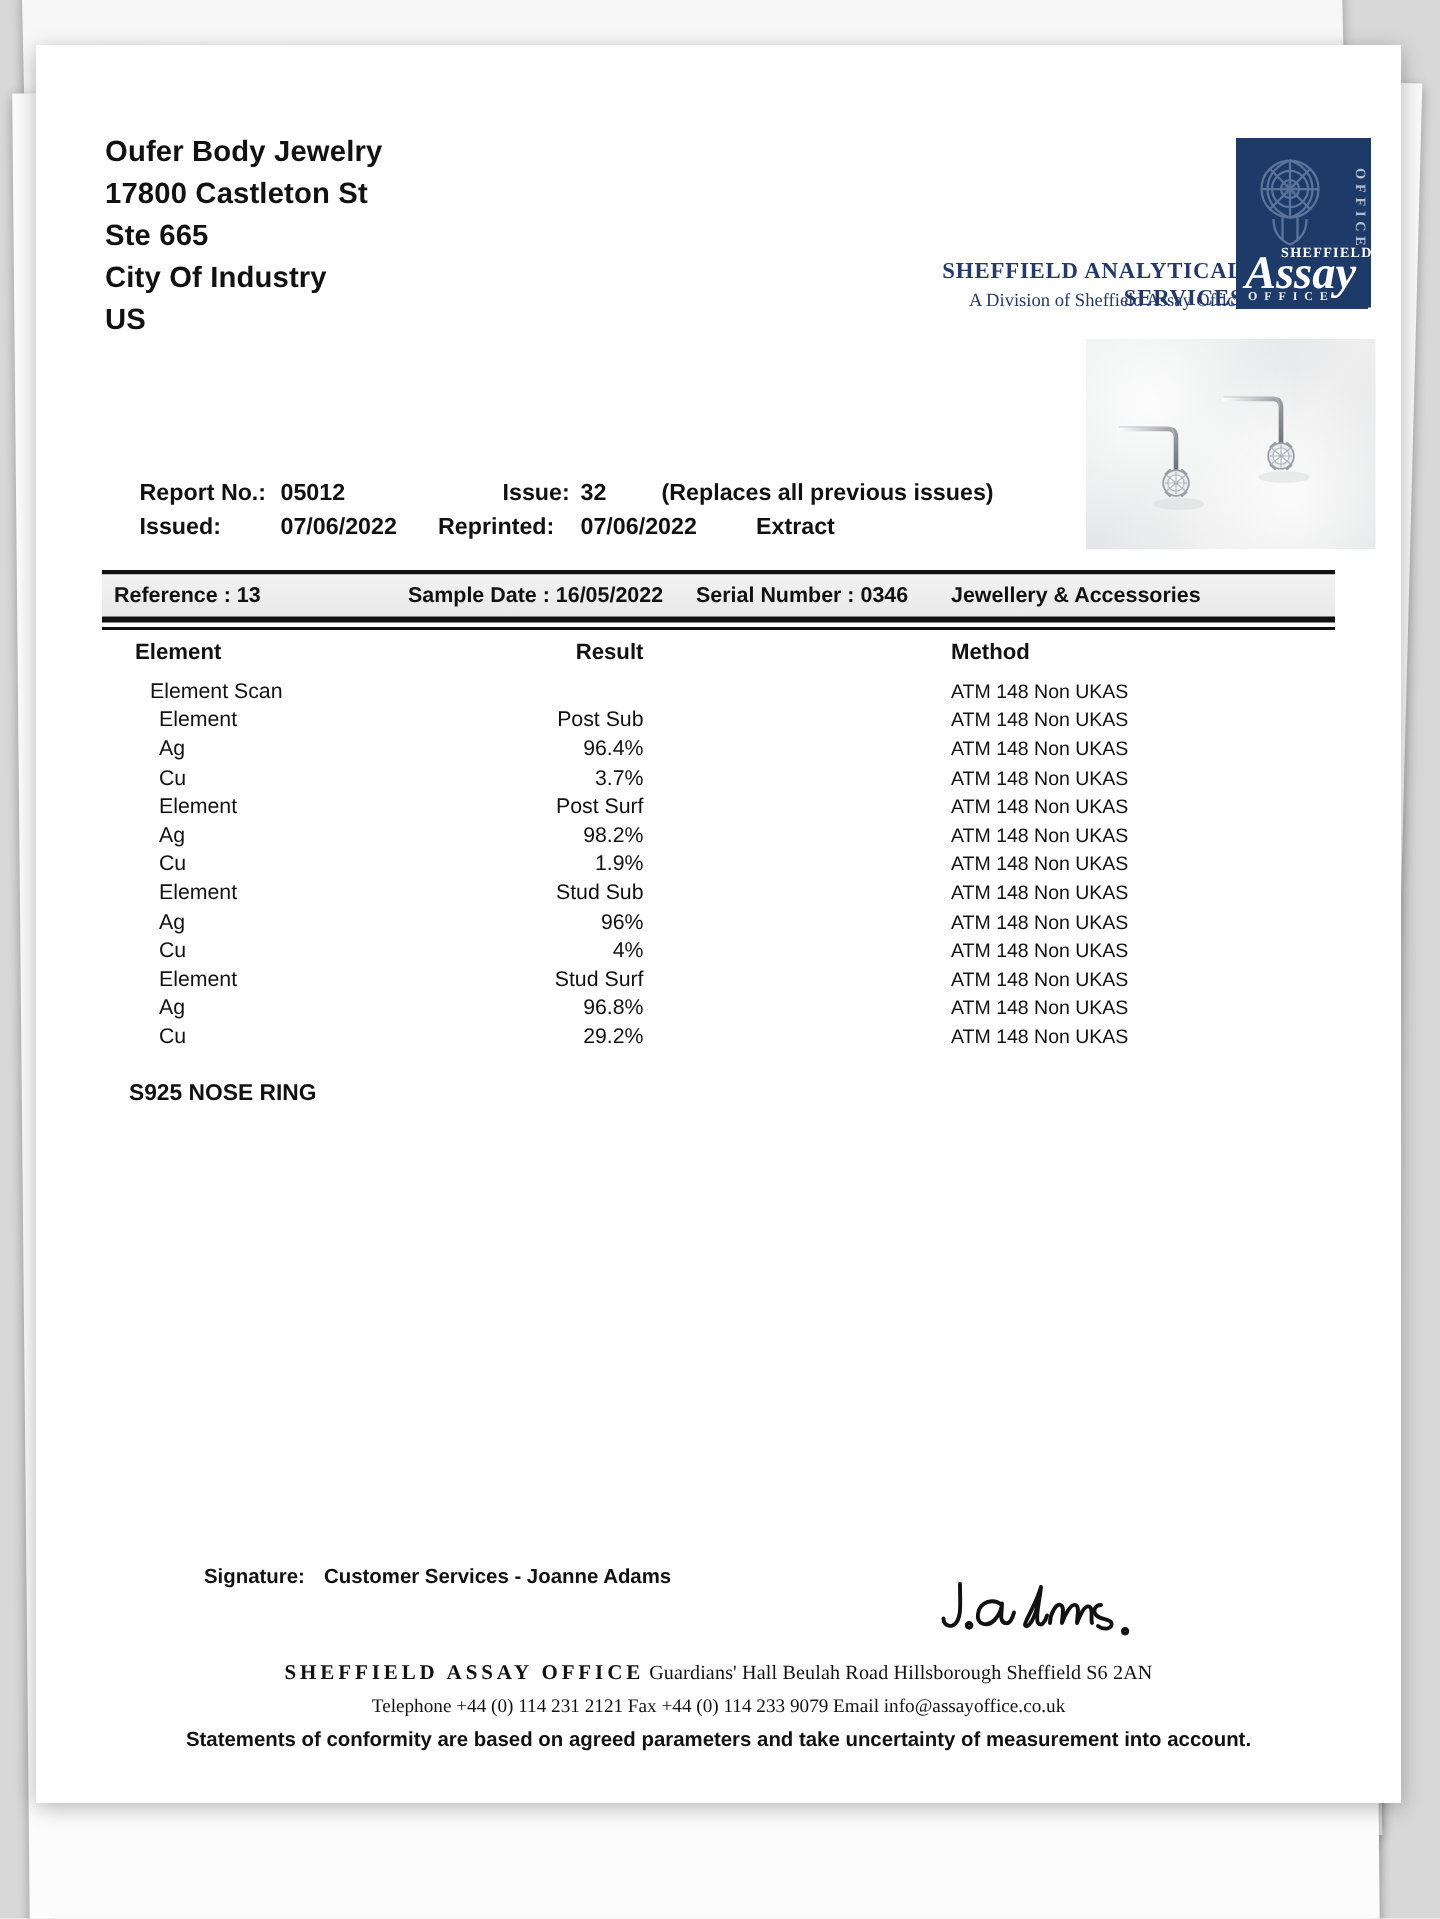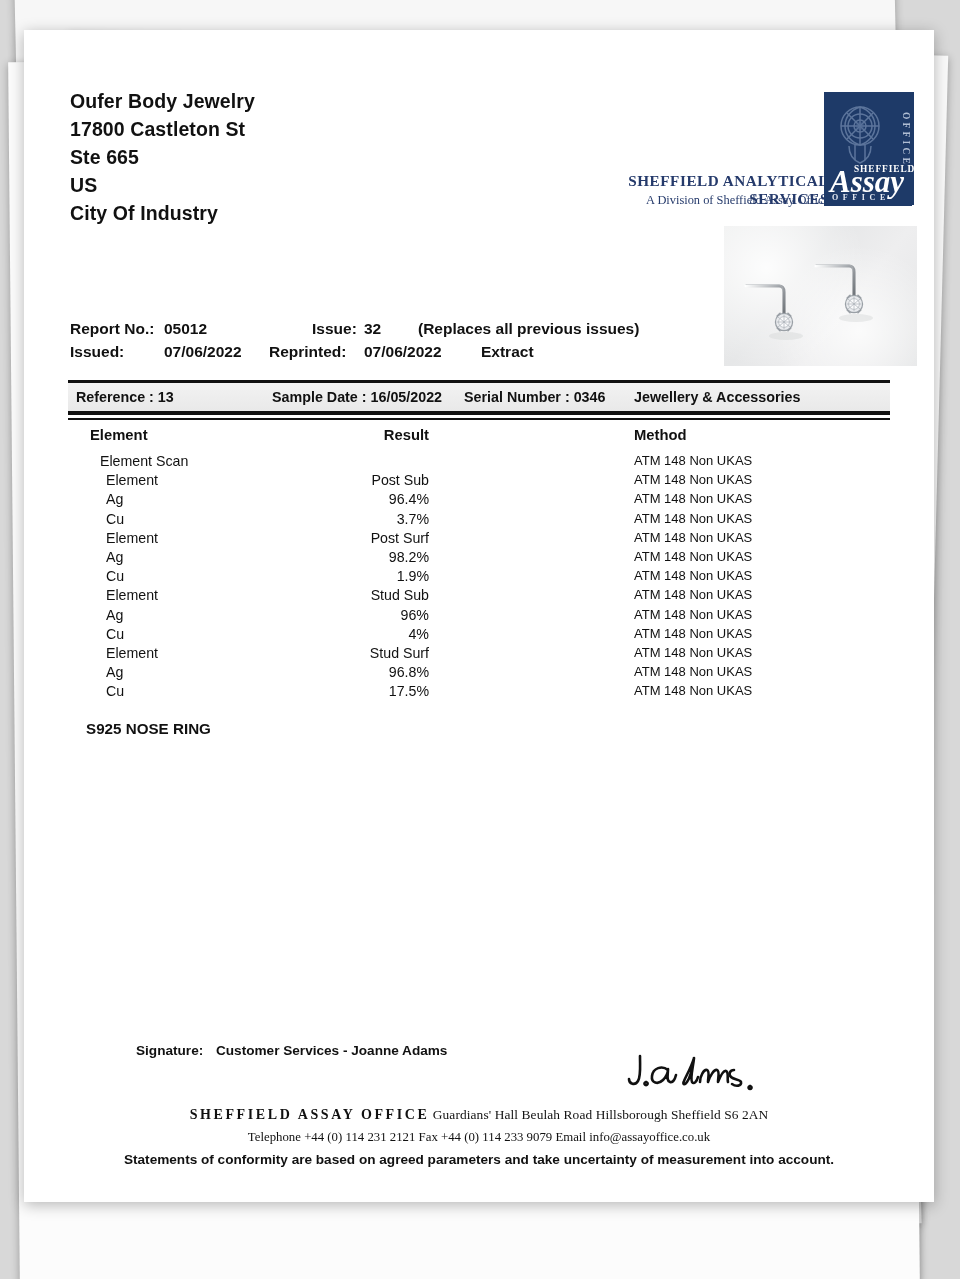--- a/index.html
+++ b/index.html
@@ -50,21 +50,21 @@
   
   #photo{position:absolute;left:700px;top:196px;width:193px;height:140px;
     background:
       radial-gradient(circle at 22% 30%, rgba(255,255,255,.9), rgba(0,0,0,0) 55%),
       radial-gradient(circle at 70% 75%, rgba(255,255,255,.8), rgba(0,0,0,0) 50%),
       linear-gradient(128deg,#eceded 0%,#e6e7e8 38%,#eeeeef 62%,#e4e5e6 100%);
     overflow:hidden;}
   #photo svg{position:absolute;left:0;top:0;}
 
   
-  .meta{position:absolute;font-size:15.5px;font-weight:bold;color:#111;white-space:nowrap;}
+  .meta{position:absolute;font-size:15.5px;font-weight:bold;color:#111;white-space:nowrap;margin-left:23px;}
   #m-rn-l{left:46px;top:290px;}
   #m-rn-v{left:140px;top:290px;}
   #m-is-l{left:288px;top:290px;}
   #m-is-v{left:340px;top:290px;}
   #m-rep{left:394px;top:290px;}
   #m-id-l{left:46px;top:313px;}
   #m-id-v{left:140px;top:313px;}
   #m-rp-l{left:245px;top:313px;}
   #m-rp-v{left:340px;top:313px;}
   #m-ex{left:457px;top:313px;}
@@ -119,22 +119,22 @@
 <div class="sheet-back" id="sheet-b2"></div>
 <div class="sheet-back" id="sheet-b3"></div>
 
 <div id="page">
 <div class="inner">
 
   <div id="addr-block">
     <div>Oufer Body Jewelry</div>
     <div>17800 Castleton St</div>
     <div>Ste 665</div>
+    <div>City Of Industry</div>
     <div>US</div>
-    <div>City Of Industry</div>
   </div>
 
   <div id="sas-title">SHEFFIELD ANALYTICAL SERVICES</div>
   <div id="sas-sub">A Division of Sheffield Assay Office</div>
 
   <div id="logo">
     <svg class="rose" viewBox="0 0 62 70">
       <g fill="none" stroke="#8ea4c6" stroke-width="1.5">
         <circle cx="31" cy="30" r="19"></circle>
         <circle cx="31" cy="30" r="12"></circle>
@@ -276,21 +276,21 @@
           <span class="c-res">Stud Surf</span>
           <span class="c-meth">ATM 148 Non UKAS</span>
         </div>
         <div class="row">
           <span class="c-el lvl1">Ag</span>
           <span class="c-res">96.8%</span>
           <span class="c-meth">ATM 148 Non UKAS</span>
         </div>
         <div class="row">
           <span class="c-el lvl1">Cu</span>
-          <span class="c-res">17.5%</span>
+          <span class="c-res">29.2%</span>
           <span class="c-meth">ATM 148 Non UKAS</span>
         </div>
       </div>
 
   <div id="product-desc">S925 NOSE RING</div>
 
   <div id="sig-label">Signature:</div>
   <div id="sig-name">Customer Services - Joanne Adams</div>
   <div id="sig-mark">
     <svg width="160" height="46" viewBox="0 0 160 46">

